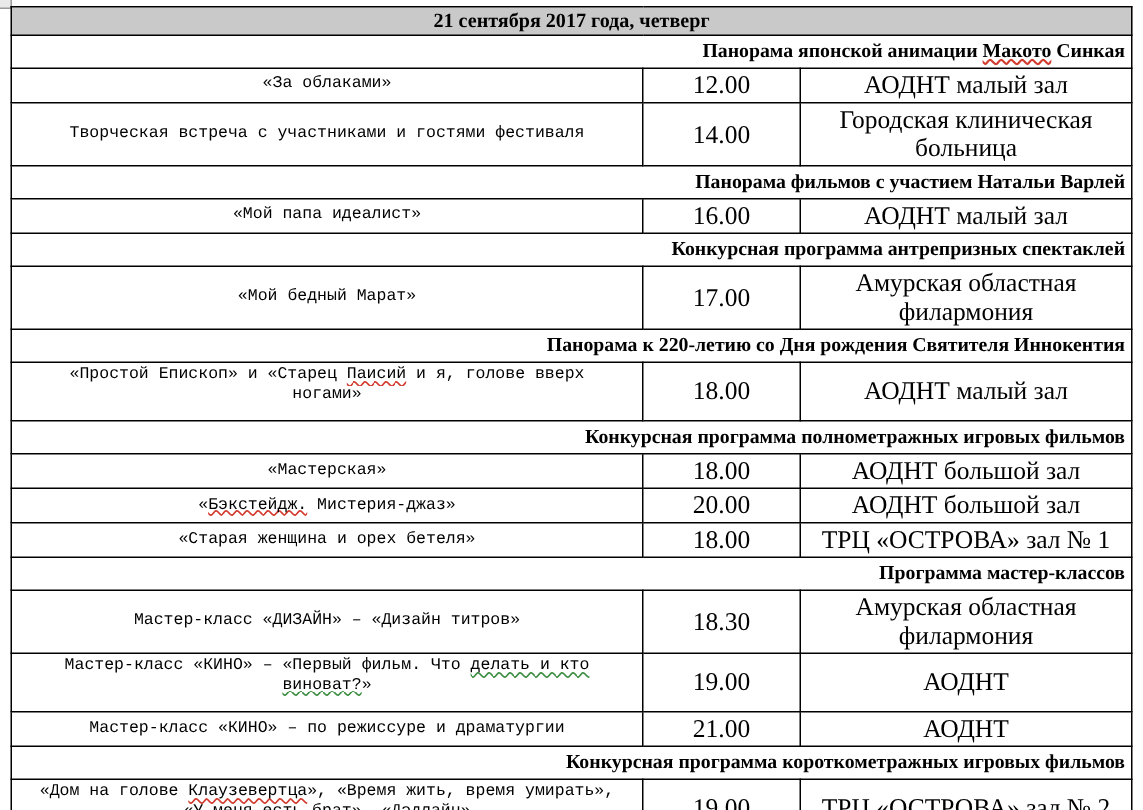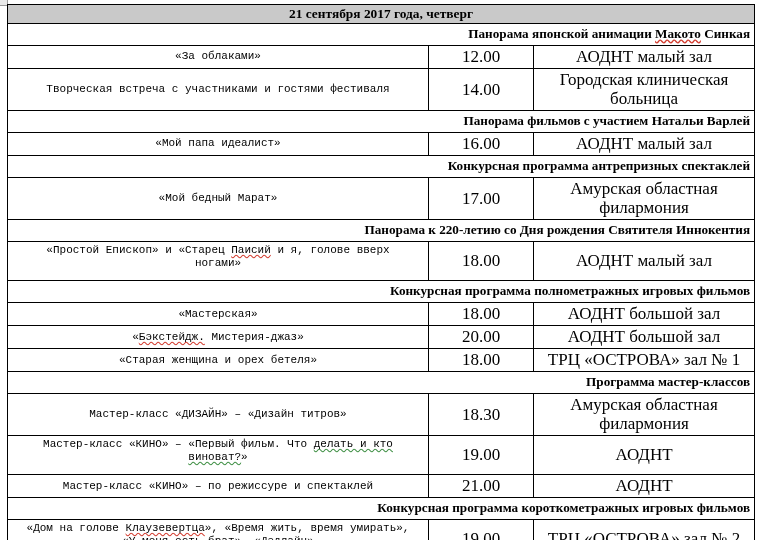--- a/index.html
+++ b/index.html
@@ -204,21 +204,21 @@
         <td class="name">Мастер-класс «ДИЗАЙН» – «Дизайн титров»</td>
         <td class="time">18.30</td>
         <td class="place">Амурская областная филармония</td>
       </tr>
       <tr class="event two-line">
         <td class="name"><span>Мастер-класс «КИНО» – «Первый фильм. Что </span><span class="gr">делать и кто</span><br><span class="gr">виноват?</span><span>»</span></td>
         <td class="time">19.00</td>
         <td class="place">АОДНТ</td>
       </tr>
       <tr class="event">
-        <td class="name">Мастер-класс «КИНО» – по режиссуре и спектаклей</td>
+        <td class="name">Мастер-класс «КИНО» – по режиссуре и драматургии</td>
         <td class="time">21.00</td>
         <td class="place">АОДНТ</td>
       </tr>
 
       <tr class="section">
         <td colspan="3">Конкурсная программа короткометражных игровых фильмов</td>
       </tr>
       <tr class="event two-line">
         <td class="name"><span>«Дом на голове </span><span class="sp">Клаузевертца</span><span>», «Время жить, время умирать»,</span><br><span>«У меня есть брат», «</span><span class="sp">Дэдлайн</span><span>»</span></td>
         <td class="time">19.00</td>

